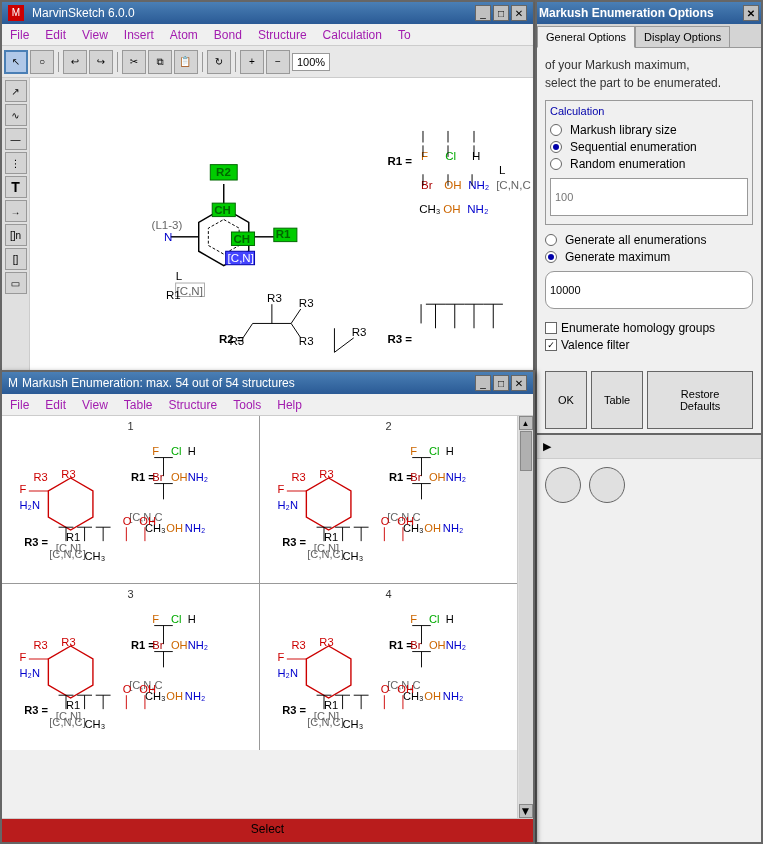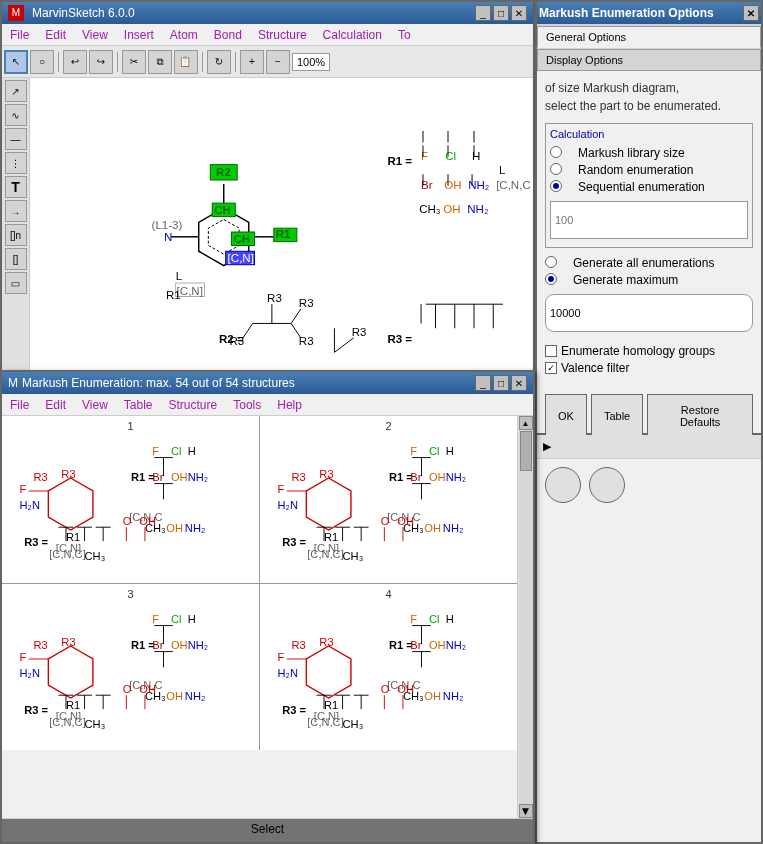--- a/index.html
+++ b/index.html
@@ -133,21 +133,20 @@
       border: 1px solid #666;
       cursor: pointer;
       display: flex; align-items: center; justify-content: center;
       font-size: 10px;
       color: #000;
     }
     .options-tabs {
       display: flex;
       border-bottom: 1px solid #999;
       background: #d4d4d4;
-      flex-direction: column;
     }
     .options-tab {
       padding: 4px 8px;
       cursor: pointer;
       border: 1px solid #999;
       border-bottom: none;
       margin-top: 2px;
       font-size: 11px;
       background: #d4d4d4;
     }
@@ -172,21 +171,22 @@
       padding: 4px;
     }
     .options-section-title {
       color: #00a;
       font-weight: normal;
       margin-bottom: 6px;
       font-size: 11px;
     }
     .radio-item {
       display: flex;
-      gap: 16px;
+      align-items: center;
+      gap: 8px;
       margin-bottom: 3px;
       cursor: pointer;
     }
     .radio-circle {
       width: 12px; height: 12px;
       border: 1px solid #666;
       border-radius: 50%;
       background: white;
       display: flex; align-items: center; justify-content: center;
       flex-shrink: 0;
@@ -225,21 +225,21 @@
       font-size: 9px;
     }
     .checkbox-box.checked { background: white; }
     .options-buttons {
       display: flex;
       gap: 4px;
       padding: 8px;
       justify-content: center;
     }
     .dialog-btn {
-      padding: 9px 12px;
+      padding: 16px 12px;
       border: 1px solid #666;
       background: #e0e0e0;
       cursor: pointer;
       font-size: 11px;
     }
 
     
     .results-window {
       position: absolute;
       top: 370px; left: 0;
@@ -288,21 +288,21 @@
       margin-bottom: 2px;
     }
     .cell-molecule {
       width: 100%;
       height: calc(100% - 18px);
       display: flex;
       align-items: center;
       justify-content: center;
     }
     .results-statusbar {
-      background: #737373;
+      background: #b91c1c;
       border-top: 1px solid #ccc;
       padding: 3px 8px;
       text-align: center;
       font-size: 11px;
       height: 24px;
     }
 
     
     .panel-below {
       position: absolute;
@@ -505,36 +505,36 @@
   <div class="options-titlebar">
     <span>Markush Enumeration Options</span>
     <div class="close-btn">✕</div>
   </div>
   <div class="options-tabs">
     <div class="options-tab active">General Options</div>
     <div class="options-tab">Display Options</div>
   </div>
   <div class="options-body">
     <div class="options-desc">
-      <div>of size Markush diagram,</div>
+      <div>of your Markush maximum,</div>
       <div>select the part to be enumerated.</div>
     </div>
     <div class="options-section">
       <div class="options-section-title">Calculation</div>
       <div class="radio-item">
         <div class="radio-circle"></div>
         <span>Markush library size</span>
       </div>
       <div class="radio-item">
+        <div class="radio-circle selected"></div>
+        <span>Sequential enumeration</span>
+      </div>
+      <div class="radio-item">
         <div class="radio-circle"></div>
         <span>Random enumeration</span>
-      </div>
-      <div class="radio-item">
-        <div class="radio-circle selected"></div>
-        <span>Sequential enumeration</span>
       </div>
       <input class="text-input" type="text" placeholder="100" style="color: rgb(170, 170, 170); margin-top: 4px;">
     </div>
     <div style="margin-bottom:8px;">
       <div class="radio-item">
         <div class="radio-circle"></div>
         <span>Generate all enumerations</span>
       </div>
       <div class="radio-item">
         <div class="radio-circle selected"></div>

